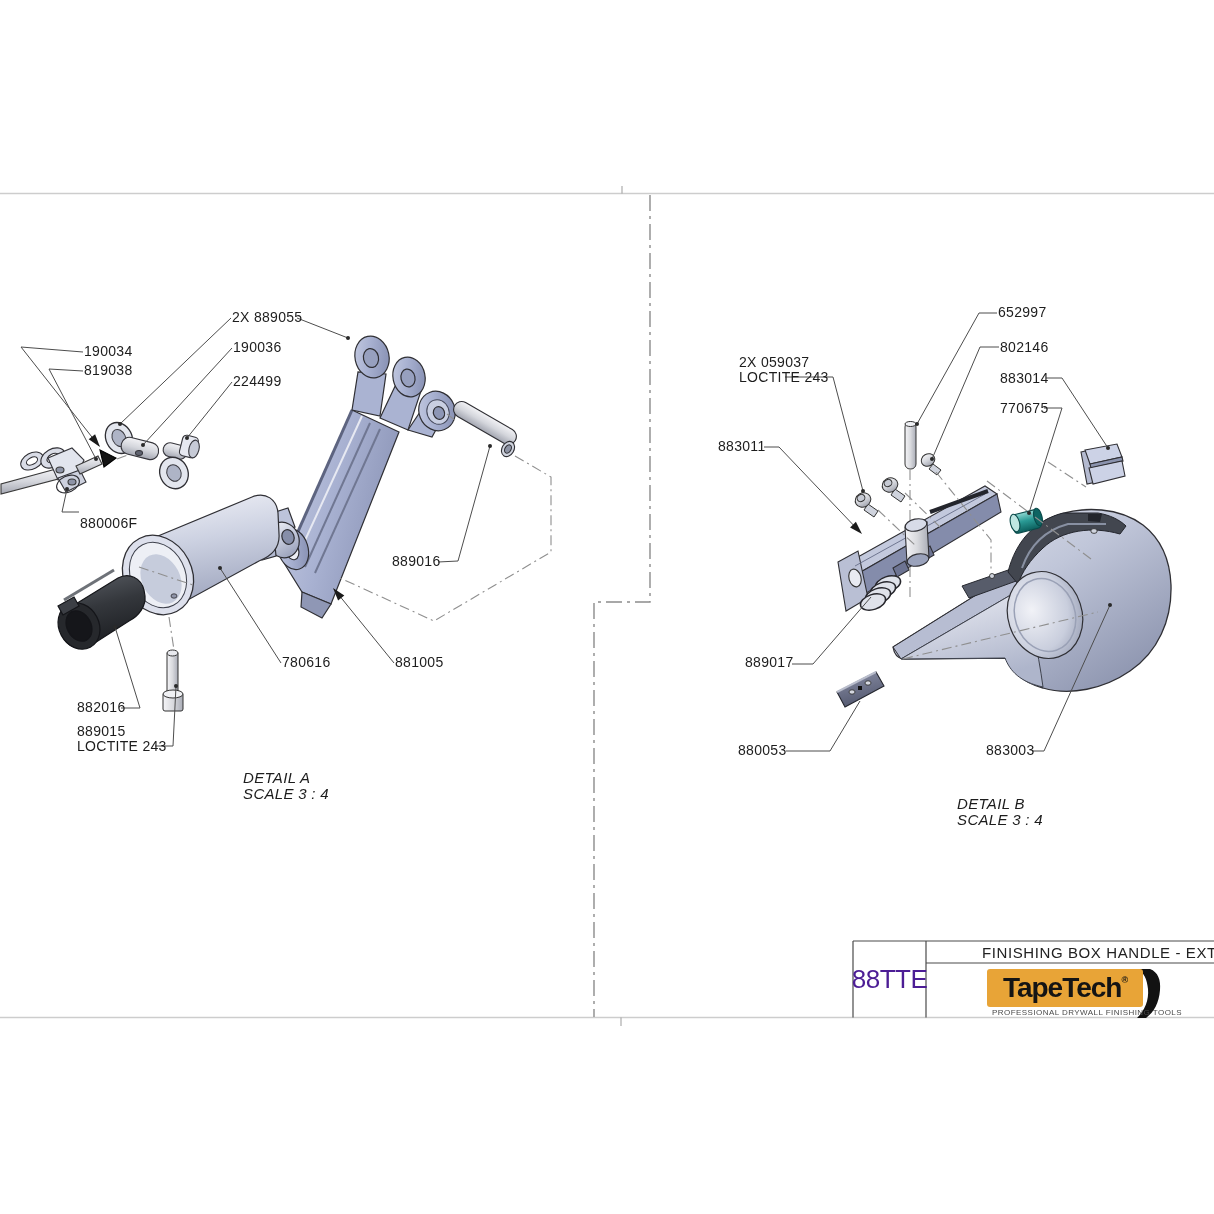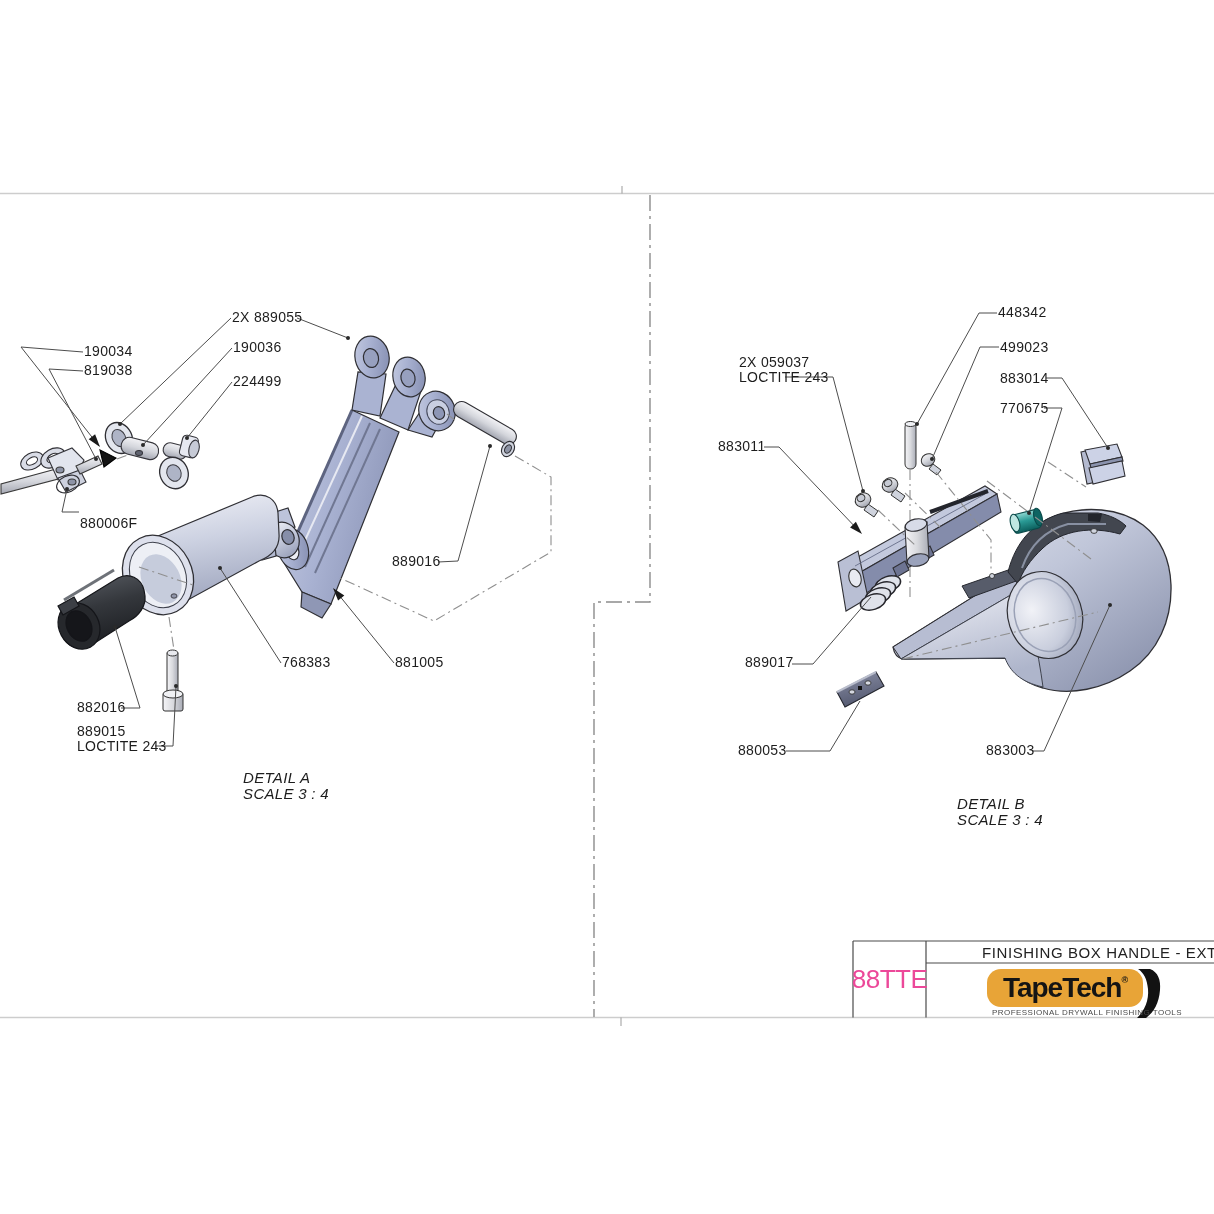--- a/index.html
+++ b/index.html
@@ -7,23 +7,23 @@
        font-family:"Liberation Sans",sans-serif;}
   #stage{position:absolute;inset:0;}
   svg{position:absolute;left:0;top:0;}
   .callout{position:absolute;font-size:14px;line-height:15px;letter-spacing:.3px;
            color:#1d1d1d;white-space:nowrap;}
   .callout.center{transform:translateX(-50%);font-size:15px;line-height:16px;font-style:italic;}
   #titleblock-title{position:absolute;left:982px;top:944px;font-size:15px;
            letter-spacing:.6px;color:#222;white-space:nowrap;}
   #titleblock-number{position:absolute;left:853px;top:941px;width:73px;height:77px;
            display:flex;align-items:center;justify-content:center;
-           font-size:26px;color:#ec4899;letter-spacing:-.5px;}
+           font-size:26px;color:#4c1d95;letter-spacing:-.5px;}
   #logo-box{position:absolute;left:987px;top:969px;width:156px;height:38px;
-           border-radius:14px;display:flex;align-items:center;justify-content:center;}
+           border-radius:3px;display:flex;align-items:center;justify-content:center;}
   #logo-text{font-size:28px;font-weight:700;letter-spacing:-1px;color:#141414;}
   #logo-reg{font-size:9px;font-weight:700;vertical-align:14px;}
   #logo-tagline{position:absolute;left:992px;top:1008px;width:168px;
            font-size:8px;letter-spacing:.45px;color:#4a4a4a;white-space:nowrap;}
 </style>
 </head>
 <body>
 
 <div id="stage">
 <svg width="1214" height="1214" viewBox="0 0 1214 1214">
@@ -334,37 +334,37 @@
       <div class="callout" style="left: 233px; top: 374px;">
         <div>224499</div>
       </div>
       <div class="callout" style="left: 80px; top: 504px; margin-top: 12px;">
         <div>880006F</div>
       </div>
       <div class="callout" style="left: 392px; top: 554px;">
         <div>889016</div>
       </div>
       <div class="callout" style="left: 282px; top: 655px;">
-        <div>768383</div>
+        <div>780616</div>
       </div>
       <div class="callout" style="left: 395px; top: 655px;">
         <div>881005</div>
       </div>
       <div class="callout" style="left: 77px; top: 700px;">
         <div>882016</div>
       </div>
       <div class="callout" style="left: 77px; top: 724px;">
         <div>889015</div>
         <div>LOCTITE 243</div>
       </div>
       <div class="callout" style="left: 998px; top: 305px;">
-        <div>448342</div>
+        <div>652997</div>
       </div>
       <div class="callout" style="left: 1000px; top: 340px;">
-        <div>499023</div>
+        <div>802146</div>
       </div>
       <div class="callout" style="left: 1000px; top: 371px;">
         <div>883014</div>
       </div>
       <div class="callout" style="left: 1000px; top: 401px;">
         <div>770675</div>
       </div>
       <div class="callout" style="left: 739px; top: 355px;">
         <div>2X 059037</div>
         <div>LOCTITE 243</div>

